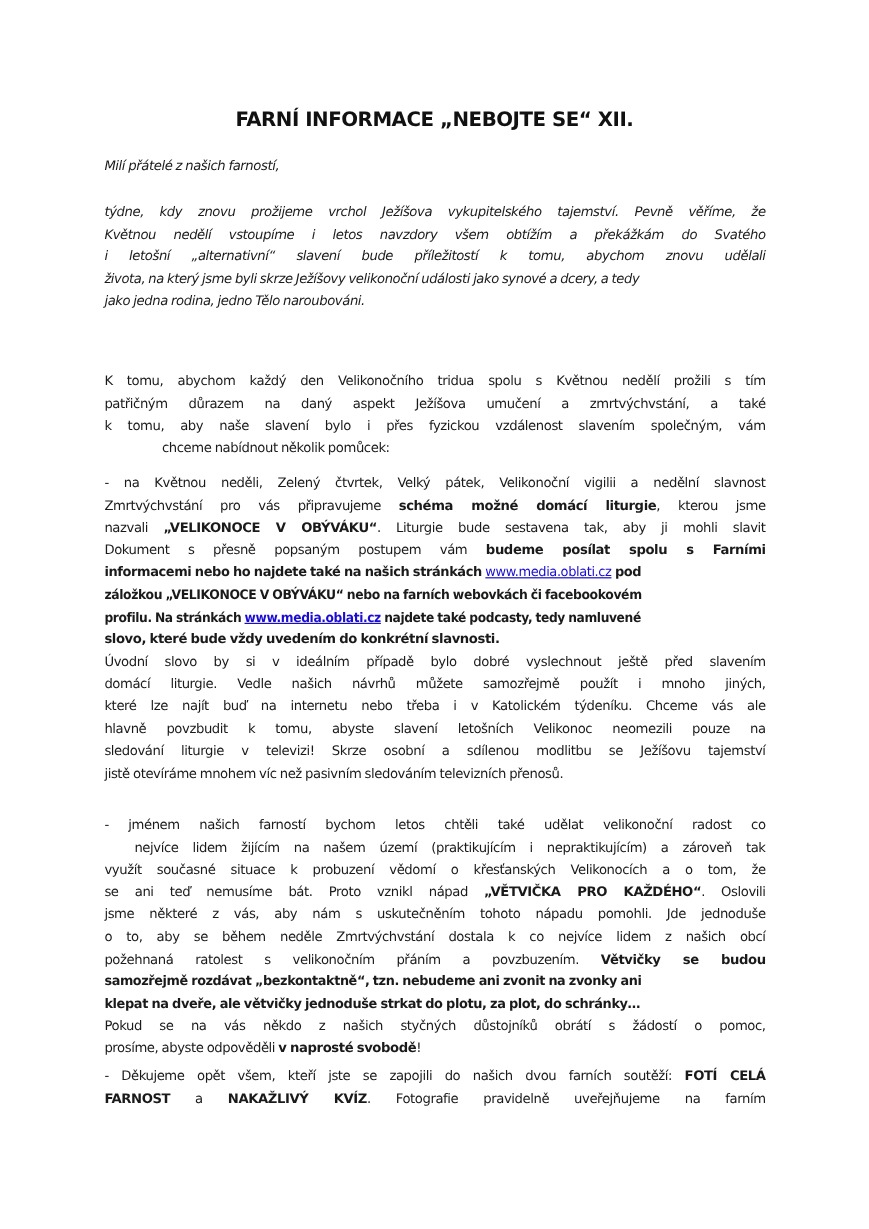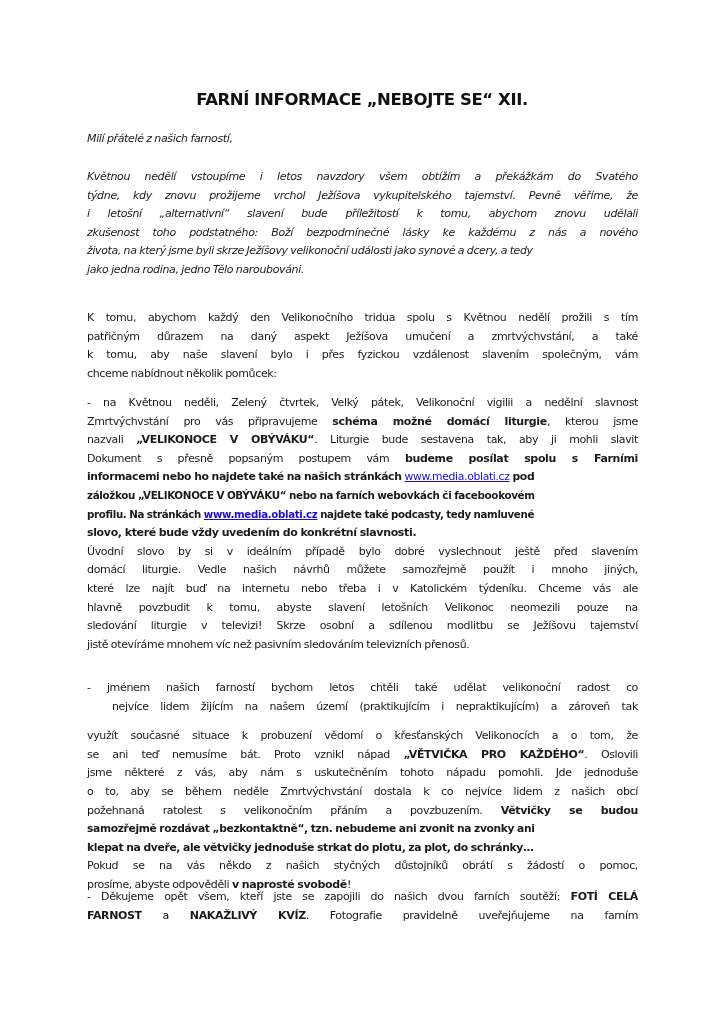--- a/index.html
+++ b/index.html
@@ -30,33 +30,32 @@
 
 <div class="page">
 
   <div class="title">FARNÍ INFORMACE „NEBOJTE SE“ XII.</div>
 
   <div class="para italic" style="top:130px;">
     <span class="line last" style="display: block;">Milí přátelé z našich farností,</span>
   </div>
 
   <div class="para italic" style="top:168px;">
+    <span class="line" style="display: block; white-space: normal;">týdne, kdy znovu prožijeme vrchol Ježíšova vykupitelského tajemství. Pevně věříme, že</span>
     <span class="line" style="display: block; white-space: normal;">Květnou nedělí vstoupíme i letos navzdory všem obtížím a překážkám do Svatého</span>
-    <span class="line" style="display: block; white-space: normal;">týdne, kdy znovu prožijeme vrchol Ježíšova vykupitelského tajemství. Pevně věříme, že</span>
     <span class="line" style="display: block; white-space: normal;">i letošní „alternativní“ slavení bude příležitostí k tomu, abychom znovu udělali</span>
-    <span class="line" style="display: block; white-space: normal;">zkušenost toho podstatného: Boží bezpodmínečné lásky ke každému z nás a nového</span>
     <span class="line" style="display: block; transform-origin: left center; transform: scaleX(0.9946); width: 554px; text-align-last: left;">života, na který jsme byli skrze Ježíšovy velikonoční události jako synové a dcery, a tedy</span>
     <span class="line last" style="display: block;">jako jedna rodina, jedno Tělo naroubováni.</span>
   </div>
 
   <div class="para" style="top:309px;">
     <span class="line" style="display: block; white-space: normal;">K tomu, abychom každý den Velikonočního tridua spolu s Květnou nedělí prožili s tím</span>
     <span class="line" style="display: block; white-space: normal;">patřičným důrazem na daný aspekt Ježíšova umučení a zmrtvýchvstání, a také</span>
     <span class="line" style="display: block; white-space: normal;">k tomu, aby naše slavení bylo i přes fyzickou vzdálenost slavením společným, vám</span>
-    <span class="line last" style="display: block;">chceme nabídnout několik pomůcek:</span>
+    <span class="line last" style="display: block; margin-left: 48px;">chceme nabídnout několik pomůcek:</span>
   </div>
 
   <div class="para" style="top:394px;">
     <span class="line" style="display: block; white-space: normal;">- na Květnou neděli, Zelený čtvrtek, Velký pátek, Velikonoční vigilii a nedělní slavnost</span>
     <span class="line" style="display: block; white-space: normal;"><span>Zmrtvýchvstání pro vás připravujeme </span><b>schéma možné domácí liturgie</b><span>, kterou jsme</span></span>
     <span class="line" style="display: block; white-space: normal;"><span>nazvali </span><b>„VELIKONOCE V OBÝVÁKU“</b><span>. Liturgie bude sestavena tak, aby ji mohli slavit</span></span>
     <span class="line" style="display: block; white-space: normal;"><span>Dokument s přesně popsaným postupem vám </span><b>budeme posílat spolu s Farními</b></span>
     <span class="line" style="display: block; transform-origin: left center; transform: scaleX(0.9839); width: 560px; text-align-last: left;"><b>informacemi nebo ho najdete také na našich stránkách </b><a href="#">www.media.oblati.cz</a><b> pod</b></span>
     <span class="line" style="display: block; transform-origin: left center; transform: scaleX(0.9403); width: 586px; text-align-last: left;"><b>záložkou „VELIKONOCE V OBÝVÁKU“ nebo na farních webovkách či facebookovém</b></span>
     <span class="line" style="display: block; transform-origin: left center; transform: scaleX(0.9292); width: 593px; text-align-last: left;"><b>profilu. Na stránkách </b><a href="#" style="font-weight:bold;">www.media.oblati.cz</a><b> najdete také podcasty, tedy namluvené</b></span>
@@ -65,21 +64,21 @@
     <span class="line" style="display: block; white-space: normal;">domácí liturgie. Vedle našich návrhů můžete samozřejmě použít i mnoho jiných,</span>
     <span class="line" style="display: block; white-space: normal;">které lze najít buď na internetu nebo třeba i v Katolickém týdeníku. Chceme vás ale</span>
     <span class="line" style="display: block; white-space: normal;">hlavně povzbudit k tomu, abyste slavení letošních Velikonoc neomezili pouze na</span>
     <span class="line" style="display: block; white-space: normal;">sledování liturgie v televizi! Skrze osobní a sdílenou modlitbu se Ježíšovu tajemství</span>
     <span class="line last" style="display: block;">jistě otevíráme mnohem víc než pasivním sledováním televizních přenosů.</span>
   </div>
 
   <div class="para" style="top:679px;">
     <span class="line" style="display: block; white-space: normal;">- jménem našich farností bychom letos chtěli také udělat velikonoční radost co</span>
     <span class="line" style="display: block; white-space: normal; margin-left: 25px;">nejvíce lidem žijícím na našem území (praktikujícím i nepraktikujícím) a zároveň tak</span>
-    <span class="line" style="display: block; white-space: normal; margin-top: 11px;">využít současné situace k probuzení vědomí o křesťanských Velikonocích a o tom, že</span>
+    <span class="line" style="display: block; white-space: normal;">využít současné situace k probuzení vědomí o křesťanských Velikonocích a o tom, že</span>
     <span class="line" style="display: block; white-space: normal;"><span>se ani teď nemusíme bát. Proto vznikl nápad </span><b>„VĚTVIČKA PRO KAŽDÉHO“</b><span>. Oslovili</span></span>
     <span class="line" style="display: block; white-space: normal;">jsme některé z vás, aby nám s uskutečněním tohoto nápadu pomohli. Jde jednoduše</span>
     <span class="line" style="display: block; white-space: normal;">o to, aby se během neděle Zmrtvýchvstání dostala k co nejvíce lidem z našich obcí</span>
     <span class="line" style="display: block; white-space: normal;"><span>požehnaná ratolest s velikonočním přáním a povzbuzením. </span><b>Větvičky se budou</b></span>
     <span class="line" style="display: block; transform-origin: left center; transform: scaleX(0.9718); width: 567px; text-align-last: left;"><b>samozřejmě rozdávat „bezkontaktně“, tzn. nebudeme ani zvonit na zvonky ani</b></span>
     <span class="line" style="display: block; transform-origin: left center; transform: scaleX(0.9804); width: 562px; text-align-last: left;"><b>klepat na dveře, ale větvičky jednoduše strkat do plotu, za plot, do schránky…</b></span>
     <span class="line" style="display: block; white-space: normal;">Pokud se na vás někdo z našich styčných důstojníků obrátí s žádostí o pomoc,</span>
     <span class="line last" style="display: block;"><span>prosíme, abyste odpověděli </span><b>v naprosté svobodě</b><span>!</span></span>
   </div>
 

